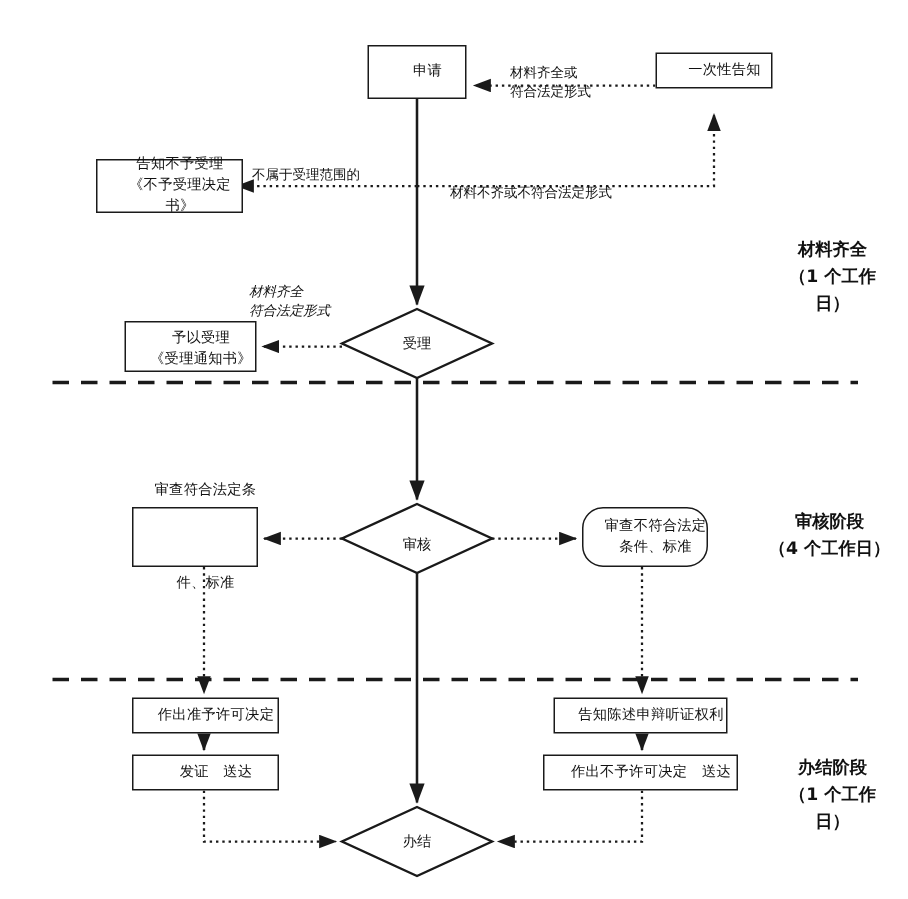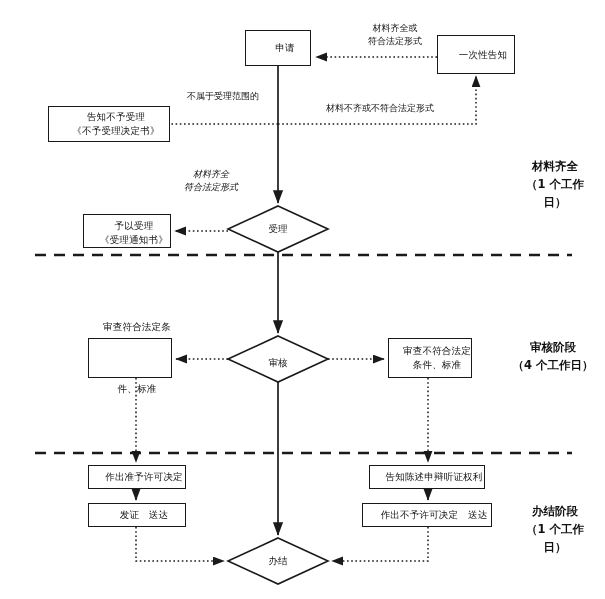--- a/index.html
+++ b/index.html
@@ -54,22 +54,23 @@
     text-align: center;
     pointer-events: none;
   }
 
   
   .edge-label {
     position: absolute;
     color: #111111;
     font-size: 9px;
     line-height: 1.45;
-    text-align: center;
+    text-align: left;
     white-space: nowrap;
+    margin-top: 21px;
   }
 
   
   .stage-caption {
     position: absolute;
     color: #111111;
     font-size: 11.5px;
     line-height: 1.55;
     text-align: center;
     font-weight: 600;
@@ -125,25 +126,25 @@
 
     <polyline points="136,527 136,561 224,561" fill="none" stroke="#1a1a1a" stroke-width="1.5" stroke-dasharray="1.6 2.6" marker-end="url(#arrow-dotted)"></polyline>
 
     <polyline points="428,527 428,561 332,561" fill="none" stroke="#1a1a1a" stroke-width="1.5" stroke-dasharray="1.6 2.6" marker-end="url(#arrow-dotted)"></polyline>
   </svg>
 
   <div class="node-box" style="left:245px; top:30px; width:66px; height:36px;">
     <span>申请</span>
   </div>
 
-  <div class="node-box" style="left:437px; top:35px; width:78px; height:39px;">
+  <div class="node-box" style="left:437px; top:35px; width:78px; height:24px;">
     <span>一次性告知</span>
   </div>
 
-  <div class="node-box" style="left:48px; top:106px; width:122px; height:36px;">
+  <div class="node-box" style="left:64px; top:106px; width:98px; height:36px;">
     <span>告知不予受理</span>
     <span class="line2">《不予受理决定书》</span>
   </div>
 
   <div class="node-box" style="left:83px; top:214px; width:88px; height:34px;justify-content:flex-end;">
     <span>予以受理</span>
     <span class="line2">《受理通知书》</span>
   </div>
 
   <div class="diamond-label" style="left:228px; top:206px; width:100px; height:46px;">
@@ -152,21 +153,21 @@
 
   <div class="diamond-label" style="left:228px; top:340px; width:100px; height:46px;">
     <span>审核</span>
   </div>
 
   <div class="node-box" style="left:88px; top:338px; width:84px; height:40px;gap:48px;">
     <span>审查符合法定条</span>
     <span class="line2">件、标准</span>
   </div>
 
-  <div class="node-box" style="left:388px; top:338px; width:84px; height:40px;">
+  <div class="node-box" style="left:388px; top:338px; width:84px; height:40px;border-radius:14px;">
     <span>审查不符合法定</span>
     <span class="line2">条件、标准</span>
   </div>
 
   <div class="node-box" style="left:88px; top:465px; width:98px; height:24px;">
     <span>作出准予许可决定</span>
   </div>
 
   <div class="node-box" style="left:88px; top:503px; width:98px; height:24px;">
     <span>发证　送达</span>

